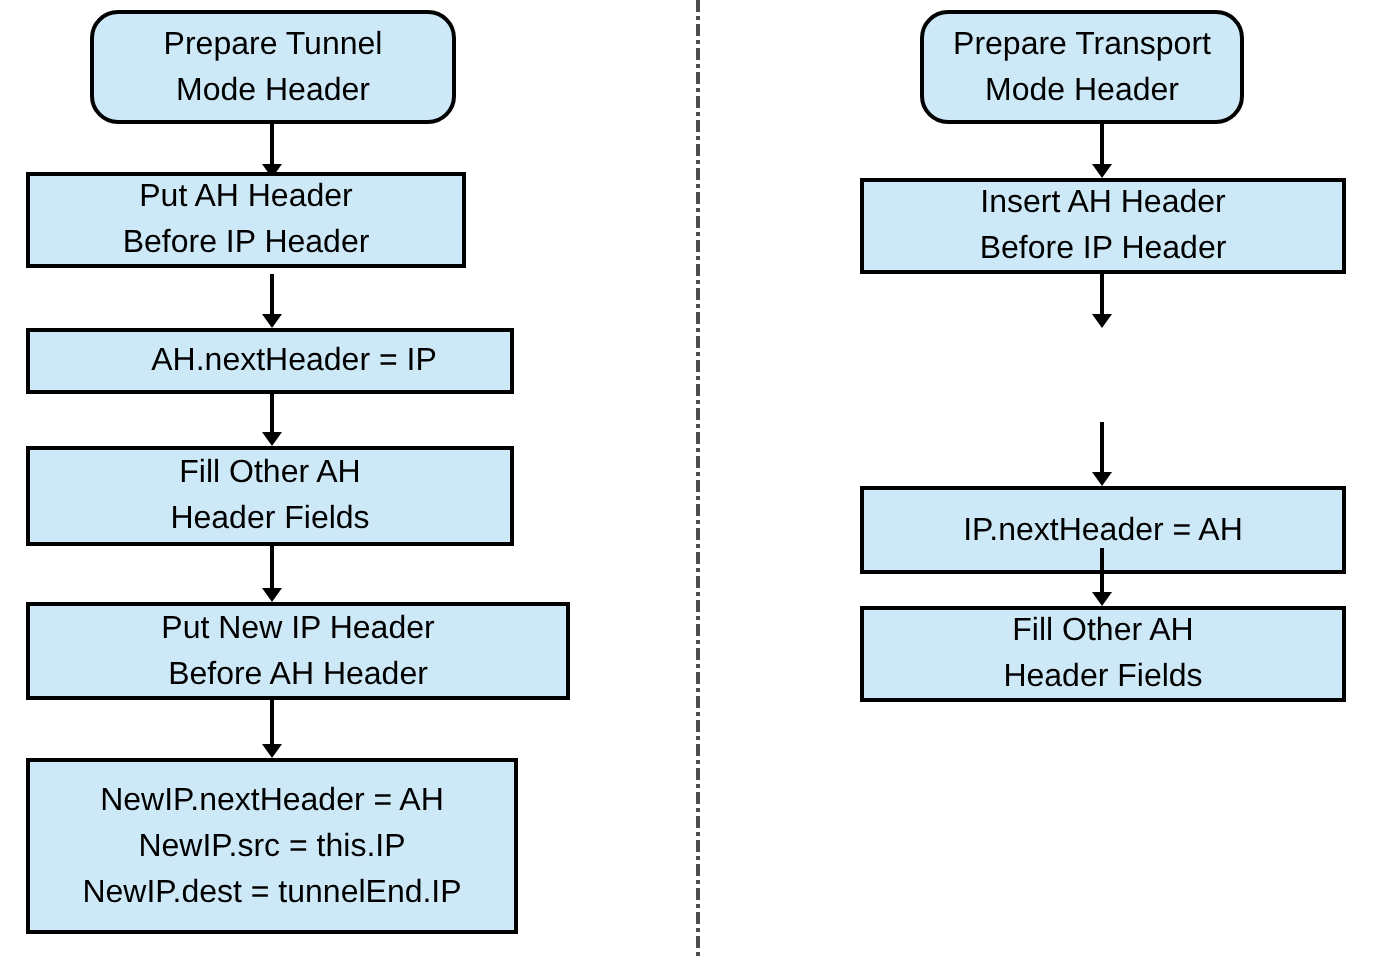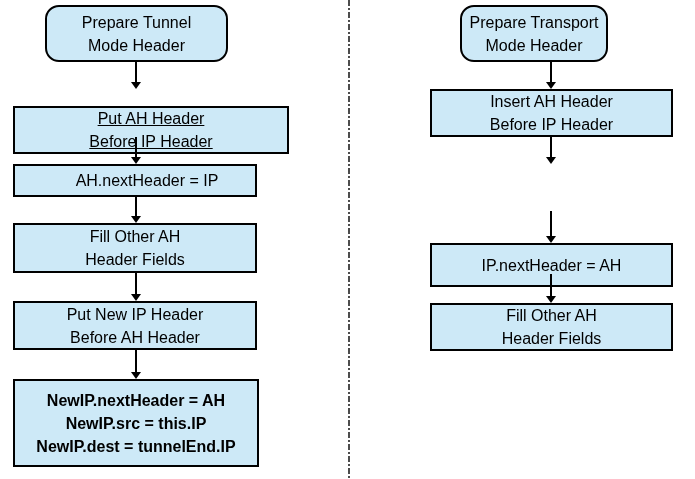--- a/index.html
+++ b/index.html
@@ -85,21 +85,21 @@
   <div class="divider" style="left:348px;"></div>
 
   <div class="node rounded" style="left:45px; top:5px; width:183px; height:57px;">Prepare Tunnel
 Mode Header</div>
 
   <div class="arrow" style="left:136px; top:62px; height:27px;">
     <div class="shaft"></div>
     <div class="head"></div>
   </div>
 
-  <div class="node" style="left:13px; top:106px; width:276px; height:48px;text-decoration:underline;">Put AH Header
+  <div class="node" style="left:13px; top:86px; width:220px; height:48px;">Put AH Header
 Before IP Header</div>
 
   <div class="arrow" style="left:136px; top:137px; height:27px;">
     <div class="shaft"></div>
     <div class="head"></div>
   </div>
 
   <div class="node" style="left:13px; top:164px; width:244px; height:33px;padding-left:24px;">AH.nextHeader = IP</div>
 
   <div class="arrow" style="left:136px; top:197px; height:26px;">
@@ -108,33 +108,33 @@
   </div>
 
   <div class="node" style="left:13px; top:223px; width:244px; height:50px;">Fill Other AH
 Header Fields</div>
 
   <div class="arrow" style="left:136px; top:273px; height:28px;">
     <div class="shaft"></div>
     <div class="head"></div>
   </div>
 
-  <div class="node" style="left:13px; top:301px; width:244px; height:49px;">Put New IP Header
+  <div class="node" style="left:13px; top:301px; width:272px; height:49px;">Put New IP Header
 Before AH Header</div>
 
   <div class="arrow" style="left:136px; top:350px; height:29px;">
     <div class="shaft"></div>
     <div class="head"></div>
   </div>
 
-  <div class="node" style="left:13px; top:379px; width:246px; height:88px;font-weight:bold;">NewIP.nextHeader = AH
+  <div class="node" style="left:13px; top:379px; width:246px; height:88px;">NewIP.nextHeader = AH
 NewIP.src = this.IP
 NewIP.dest = tunnelEnd.IP</div>
 
-  <div class="node rounded" style="left:460px; top:5px; width:148px; height:57px;">Prepare Transport
+  <div class="node rounded" style="left:460px; top:5px; width:162px; height:57px;">Prepare Transport
 Mode Header</div>
 
   <div class="arrow" style="left:551px; top:62px; height:27px;">
     <div class="shaft"></div>
     <div class="head"></div>
   </div>
 
   <div class="node" style="left:430px; top:89px; width:243px; height:48px;">Insert AH Header
 Before IP Header</div>
 

